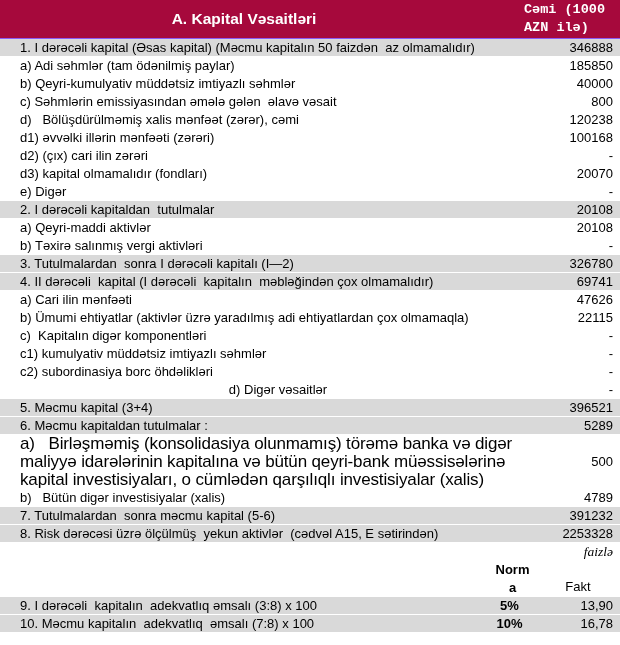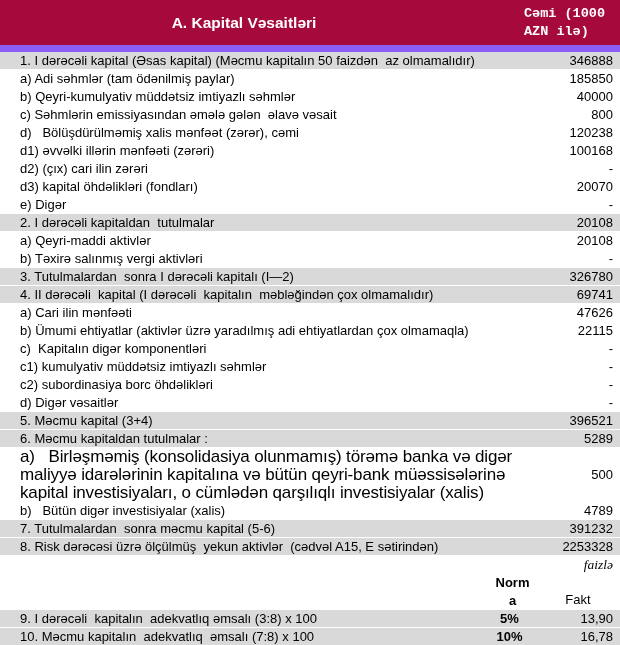--- a/index.html
+++ b/index.html
@@ -6,25 +6,25 @@
   body{
     width:620px;height:645px;overflow:hidden;background:#fff;
     font-family:"Liberation Sans","DejaVu Sans",sans-serif;
     font-size:13px;color:#000;
   }
   .sheet{width:620px;height:645px;background:#fff;}
 
   
   .header{
     display:flex;align-items:center;
-    height:52px;box-sizing:border-box;
+    height:39px;box-sizing:border-box;
     background:var(--header-bg,#A6093C);
     color:var(--header-text,#ffffff);
     font-weight:bold;
-    border-bottom:7px solid #8b5cf6;
+    border-bottom:1px solid #8b5cf6;
   }
   .header-title{width:488px;text-align:center;font-size:15.5px;}
   .header-unit{
     width:128px;box-sizing:border-box;padding-left:36px;
     font-size:13.5px;line-height:18px;font-family:Liberation Mono, monospace;
   }
 
   
   .row{
     display:flex;align-items:center;
@@ -33,21 +33,21 @@
   }
   .row.shaded{background:var(--shaded-row,#D9D9D9);}
   .row.tall{height:54px;}
   .row.colheads-row{height:36px;}
 
   .cell{box-sizing:border-box;}
   .cell-label{
     width:536px;padding-left:20px;
     white-space:pre-wrap;overflow:hidden;
   }
-  .row.indent .cell-label{}
+  .row.indent .cell-label{text-align:center;}
   .row.tall .cell-label{
     align-self:flex-start;
     font-size:17px;letter-spacing:-0.15px;line-height:18px;
   }
   .row.ratio .cell-label{width:488px;}
 
   .cell-norma{display:none;}
   .row.ratio .cell-norma{
     display:block;width:48px;text-align:center;padding-right:5px;font-weight:bold;
   }
@@ -114,21 +114,21 @@
     <div class="cell cell-value">100168</div>
 
   </div>
       <div class="row">
     <div class="cell cell-label">d2) (çıx) cari ilin zərəri</div>
 
     <div class="cell cell-value">-</div>
 
   </div>
       <div class="row">
-    <div class="cell cell-label">d3) kapital öhdəlikləri (fondları)</div>
+    <div class="cell cell-label">d3) kapital olmamalıdır (fondları)</div>
 
     <div class="cell cell-value">20070</div>
 
   </div>
       <div class="row">
     <div class="cell cell-label">e) Digər</div>
 
     <div class="cell cell-value">-</div>
 
   </div>

